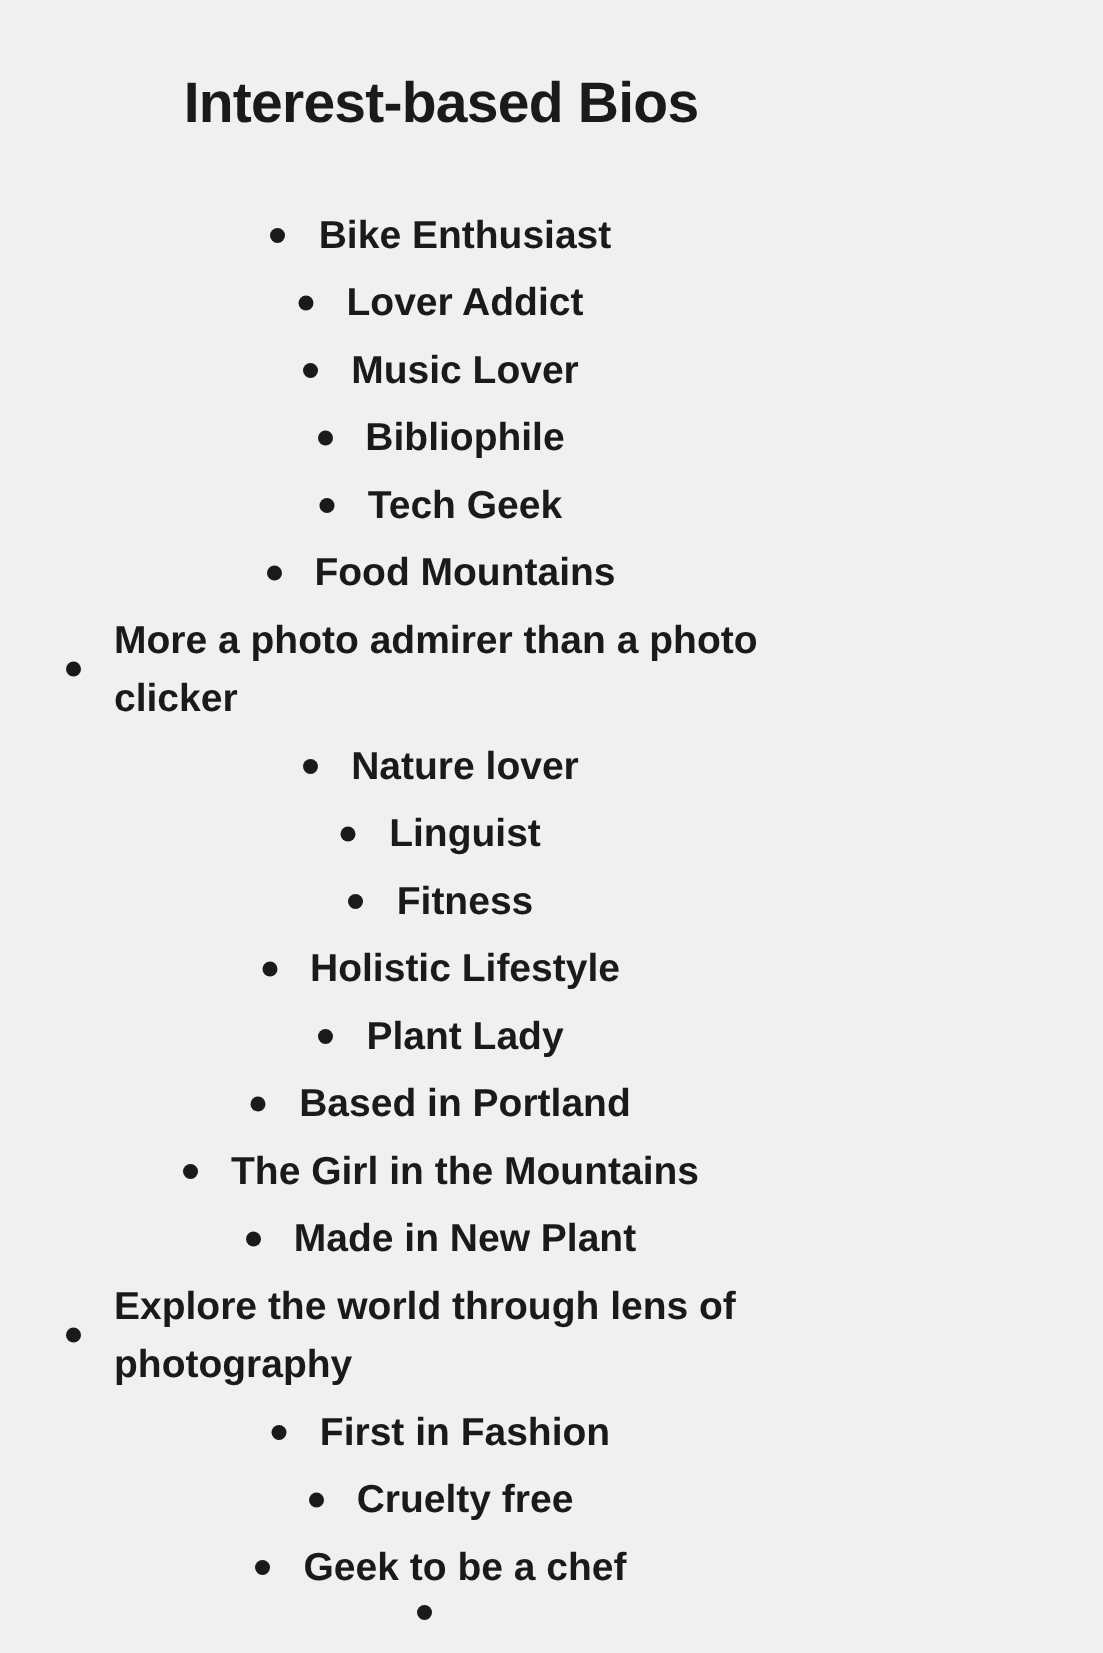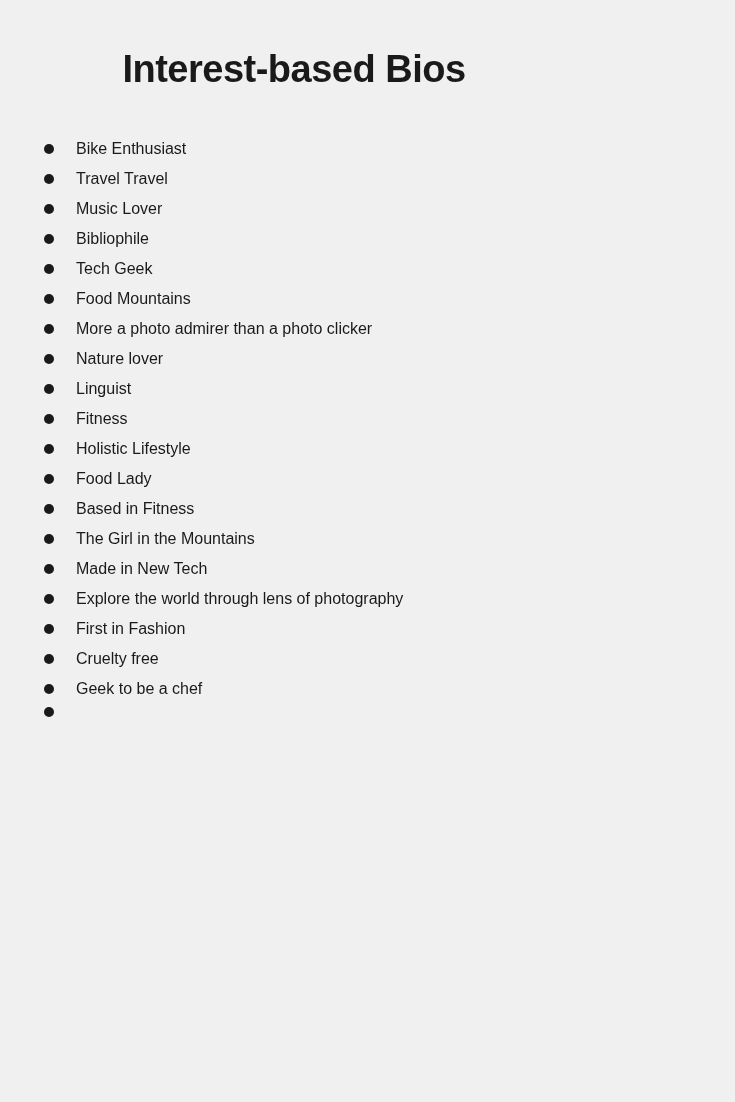--- a/index.html
+++ b/index.html
@@ -32,25 +32,26 @@
 
     .bio-list {
       list-style: none;
       padding: 0;
       margin: 0;
     }
 
     .bio-list li {
       display: flex;
       align-items: center;
-      font-size: 16px;
-      font-weight: 400;
+      font-size: 26px;
+      font-weight: 700;
       line-height: 1.5;
       margin-bottom: 2px;
       padding: 2px 0;
+      justify-content: center;
     }
 
     .bullet {
       display: inline-block;
       width: 10px;
       height: 10px;
       background-color: #1a1a1a;
       border-radius: 50%;
       margin-right: 22px;
       flex-shrink: 0;
@@ -62,21 +63,21 @@
 <div class="page-container">
   <h1 class="page-title">Interest-based Bios</h1>
 
   <ul class="bio-list" id="bio-list-container">
   <li>
         <span class="bullet"></span>
         <span>Bike Enthusiast</span>
       </li>
       <li>
         <span class="bullet"></span>
-        <span>Travel Travel</span>
+        <span>Lover Addict</span>
       </li>
       <li>
         <span class="bullet"></span>
         <span>Music Lover</span>
       </li>
       <li>
         <span class="bullet"></span>
         <span>Bibliophile</span>
       </li>
       <li>
@@ -102,33 +103,33 @@
       <li>
         <span class="bullet"></span>
         <span>Fitness</span>
       </li>
       <li>
         <span class="bullet"></span>
         <span>Holistic Lifestyle</span>
       </li>
       <li>
         <span class="bullet"></span>
-        <span>Food Lady</span>
+        <span>Plant Lady</span>
       </li>
       <li>
         <span class="bullet"></span>
-        <span>Based in Fitness</span>
+        <span>Based in Portland</span>
       </li>
       <li>
         <span class="bullet"></span>
         <span>The Girl in the Mountains</span>
       </li>
       <li>
         <span class="bullet"></span>
-        <span>Made in New Tech</span>
+        <span>Made in New Plant</span>
       </li>
       <li>
         <span class="bullet"></span>
         <span>Explore the world through lens of photography</span>
       </li>
       <li>
         <span class="bullet"></span>
         <span>First in Fashion</span>
       </li>
       <li>

